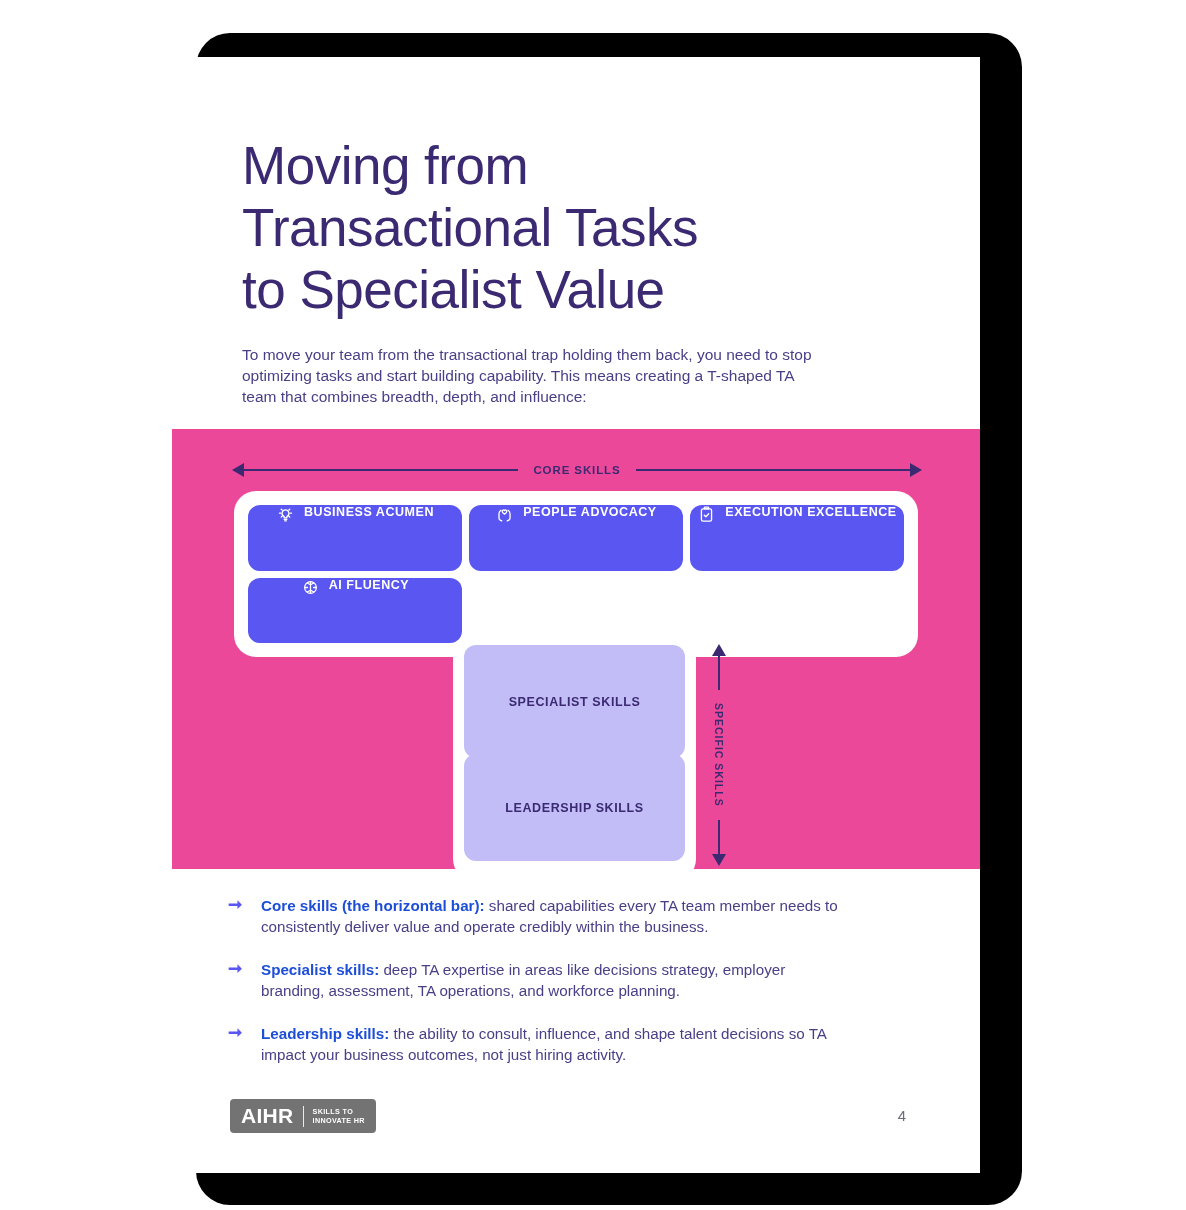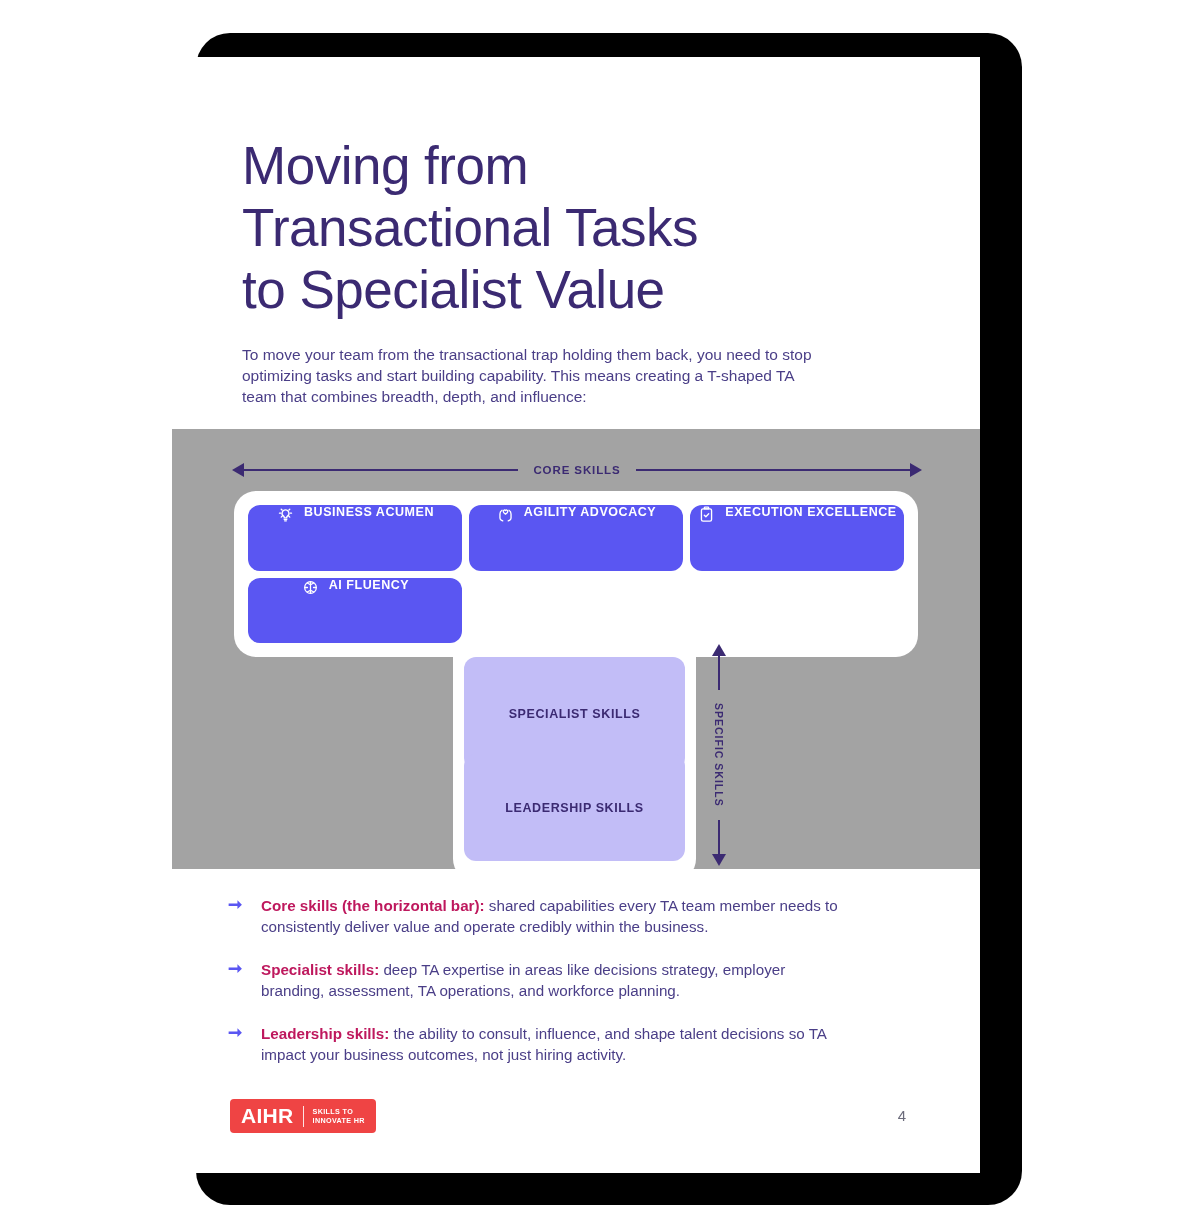--- a/index.html
+++ b/index.html
@@ -59,21 +59,21 @@
     color: #4A3E87;
   }
 
   
   #diagram-band {
     position: absolute;
     left: 0;
     top: 372px;
     width: 808px;
     height: 440px;
-    background: #a3a3a3;
+    background: #ec4899;
   }
 
   
   #core-axis {
     position: absolute;
     left: 60px;
     top: 28px;
     width: 690px;
     height: 26px;
     display: flex;
@@ -165,21 +165,21 @@
     border-radius: 12px;
     display: flex;
     align-items: center;
     justify-content: center;
     color: #3B2A72;
     font-size: 12.5px;
     font-weight: bold;
     letter-spacing: 0.6px;
     cursor: pointer;
   }
-  #stem-box-specialist { top: 228px;  height: 113px; }
+  #stem-box-specialist { top: 216px;  height: 113px; }
   #stem-box-leadership { top: 325px;  height: 107px; }
 
   
   #specific-axis {
     position: absolute;
     left: 530px;
     top: 215px;
     width: 34px;
     height: 222px;
     display: flex;
@@ -230,31 +230,31 @@
     color: #5A56F2;
     font-weight: bold;
   }
   .bullet-text {
     font-size: 15.2px;
     line-height: 21px;
     color: #4A3E87;
   }
   .bullet-text .bt-lead {
     font-weight: bold;
-    color: #be185d;
+    color: #1d4ed8;
     text-align: right;
   }
 
   
   #footer-logo {
     position: absolute;
     left: 58px;
     top: 1042px;
     height: 34px;
-    background: #ef4444;
+    background: #737373;
     border-radius: 4px;
     display: flex;
     align-items: center;
     padding: 0 11px;
     gap: 9px;
     cursor: pointer;
   }
   #footer-logo .logo-mark {
     font-size: 21px;
     font-weight: bold;
@@ -330,21 +330,21 @@
 
 
       <div class="core-box">
         <span class="cb-icon">
           <svg viewBox="0 0 24 24" fill="none" stroke="#ffffff" stroke-width="1.7" stroke-linecap="round" stroke-linejoin="round">
             <path d="M12 11.6s-2.9-1.8-2.9-3.7A1.7 1.7 0 0 1 12 6.9a1.7 1.7 0 0 1 2.9 1c0 1.9-2.9 3.7-2.9 3.7z"></path>
             <path d="M7.6 6.6C6 7.5 5 9.3 5 11.3v5.2c0 1.1.6 2 1.5 2.5l2 1.1"></path>
             <path d="M16.4 6.6c1.6.9 2.6 2.7 2.6 4.7v5.2c0 1.1-.6 2-1.5 2.5l-2 1.1"></path>
           </svg>
         </span>
-        <span class="cb-label">AGILITY ADVOCACY</span>
+        <span class="cb-label">PEOPLE ADVOCACY</span>
       </div>
 
       <div class="core-box">
         <span class="cb-icon">
           <svg viewBox="0 0 24 24" fill="none" stroke="#ffffff" stroke-width="1.7" stroke-linecap="round" stroke-linejoin="round">
             <rect x="5.6" y="4.9" width="12.8" height="15.4" rx="2"></rect>
             <path d="M9.3 4.9V3.6a.9.9 0 0 1 .9-.9h3.6a.9.9 0 0 1 .9.9v1.3z"></path>
             <path d="m9.2 12.9 2 2 3.6-3.9"></path>
           </svg>
         </span>

